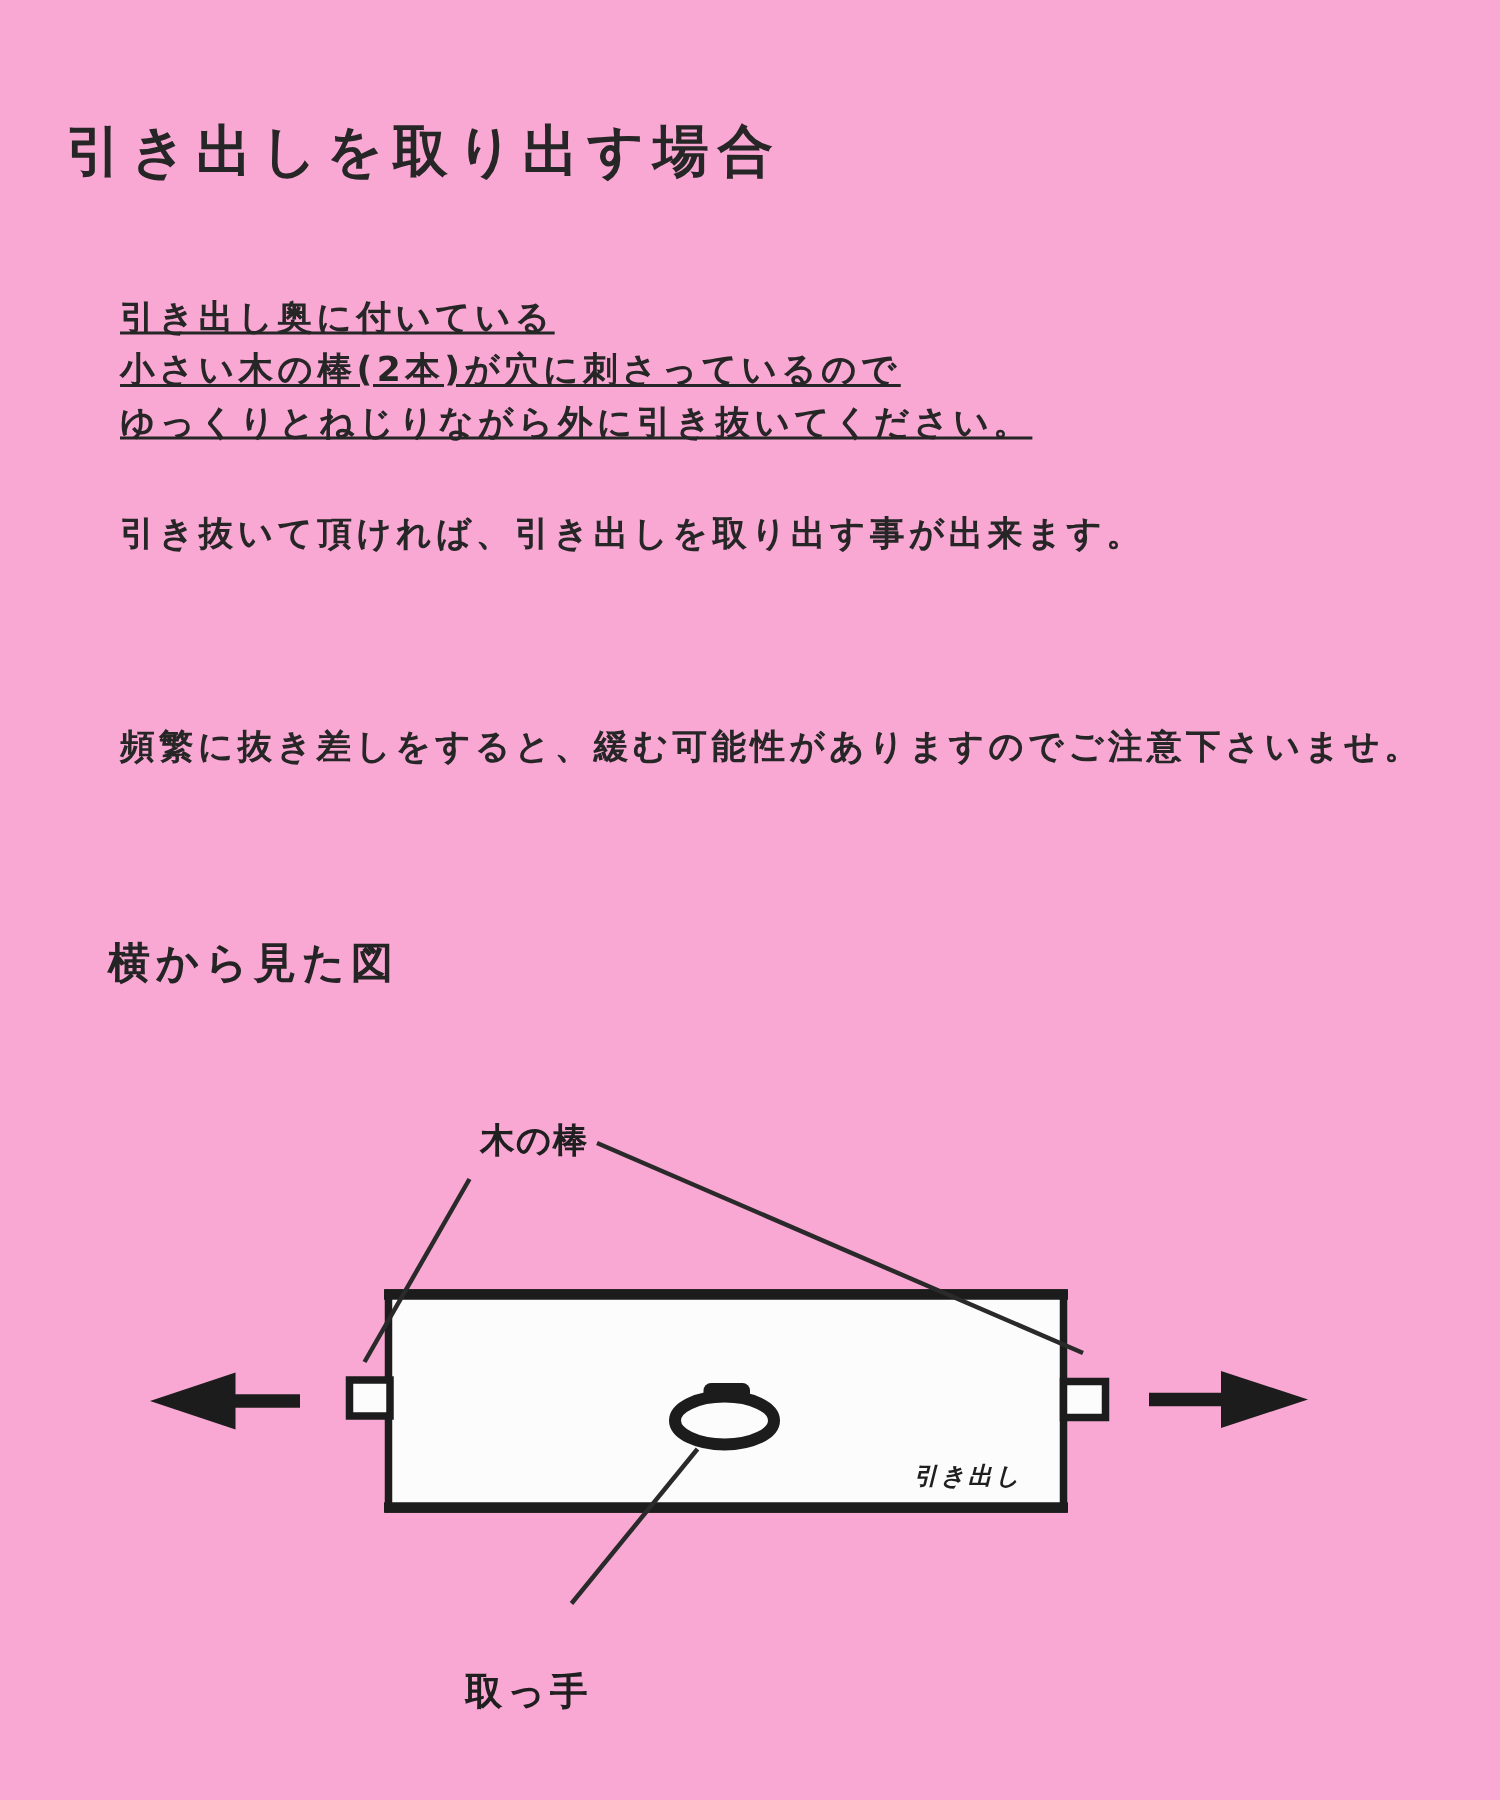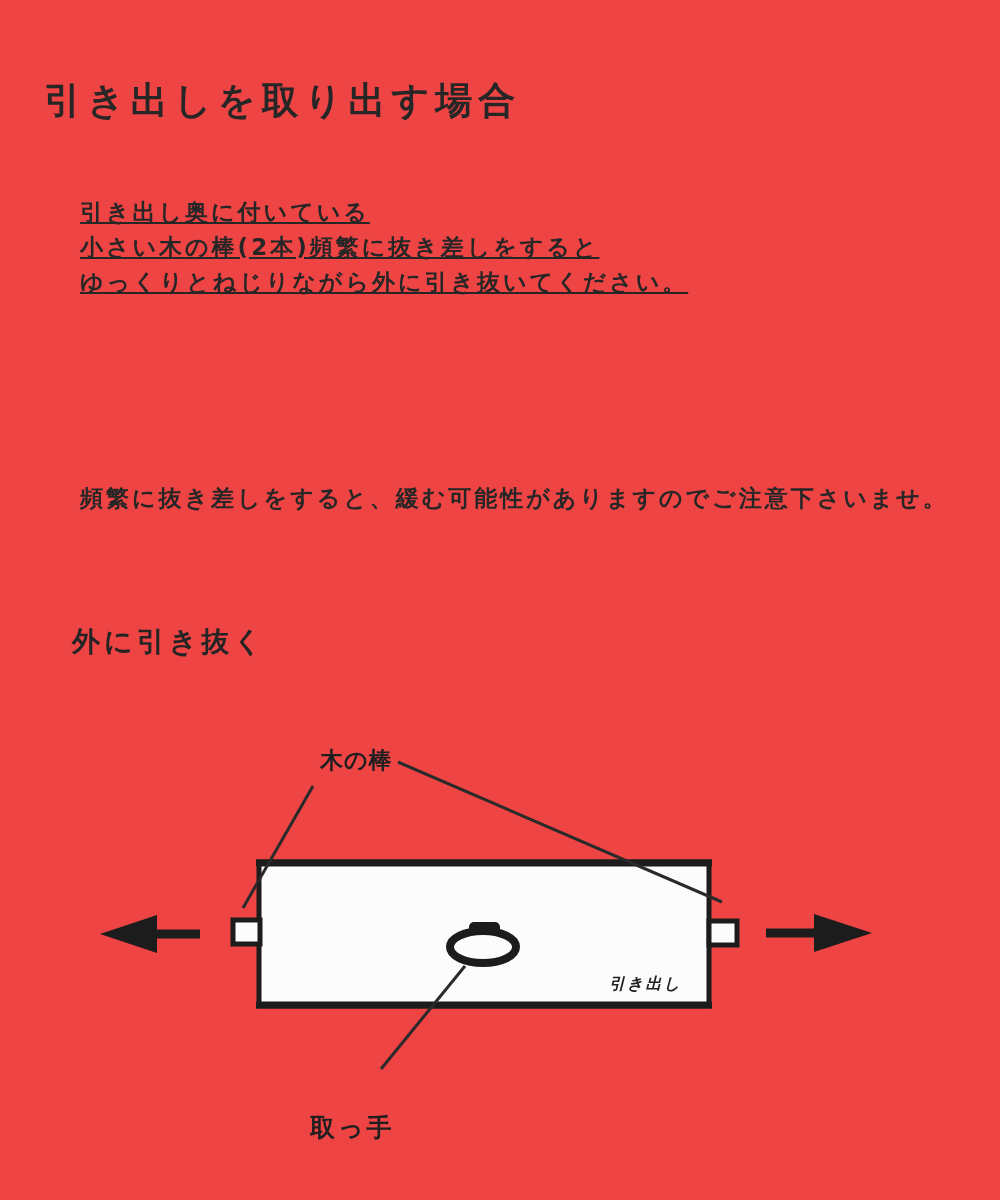--- a/index.html
+++ b/index.html
@@ -4,21 +4,21 @@
 <style>
   html, body {
     margin: 0;
     padding: 0;
     background: #e8e8e8;
   }
   .page {
     position: relative;
     width: 1000px;
     height: 1200px;
-    background: #ef4444;
+    background: #f9a8d4;
     overflow: hidden;
     font-family: "DejaVu Sans", "Liberation Sans", sans-serif;
     color: #242424;
   }
   .abs { position: absolute; }
 
   .doc-title {
     left: 44px;
     top: 76px;
     font-size: 37px;
@@ -75,32 +75,33 @@
 </style>
 </head>
 <body>
 
 <div class="page">
 
   <div class="abs doc-title">引き出しを取り出す場合</div>
 
   <div class="abs para para-1">
     <div>引き出し奥に付いている</div>
-    <div>小さい木の棒(2本)頻繁に抜き差しをすると</div>
+    <div>小さい木の棒(2本)が穴に刺さっているので</div>
     <div>ゆっくりとねじりながら外に引き抜いてください。</div>
   </div>
 
   <div class="abs para para-2">
+    <div>引き抜いて頂ければ、引き出しを取り出す事が出来ます。</div>
   </div>
 
   <div class="abs para para-3">
     <div>頻繁に抜き差しをすると、緩む可能性がありますのでご注意下さいませ。</div>
   </div>
 
-  <div class="abs section-label">外に引き抜く</div>
+  <div class="abs section-label">横から見た図</div>
 
 
   <svg class="abs diagram-svg" viewBox="0 0 1000 1200" xmlns="http://www.w3.org/2000/svg">
 
     <rect x="259" y="862" width="450" height="144" fill="#fcfcfc" stroke="#1c1c1c" stroke-width="5"></rect>
     <line x1="256" y1="863" x2="712" y2="863" stroke="#1c1c1c" stroke-width="7"></line>
     <line x1="256" y1="1005" x2="712" y2="1005" stroke="#1c1c1c" stroke-width="7"></line>
 
     <rect x="233" y="920" width="27" height="24" fill="#fcfcfc" stroke="#1c1c1c" stroke-width="5"></rect>
     <rect x="709" y="921" width="28" height="24" fill="#fcfcfc" stroke="#1c1c1c" stroke-width="5"></rect>

